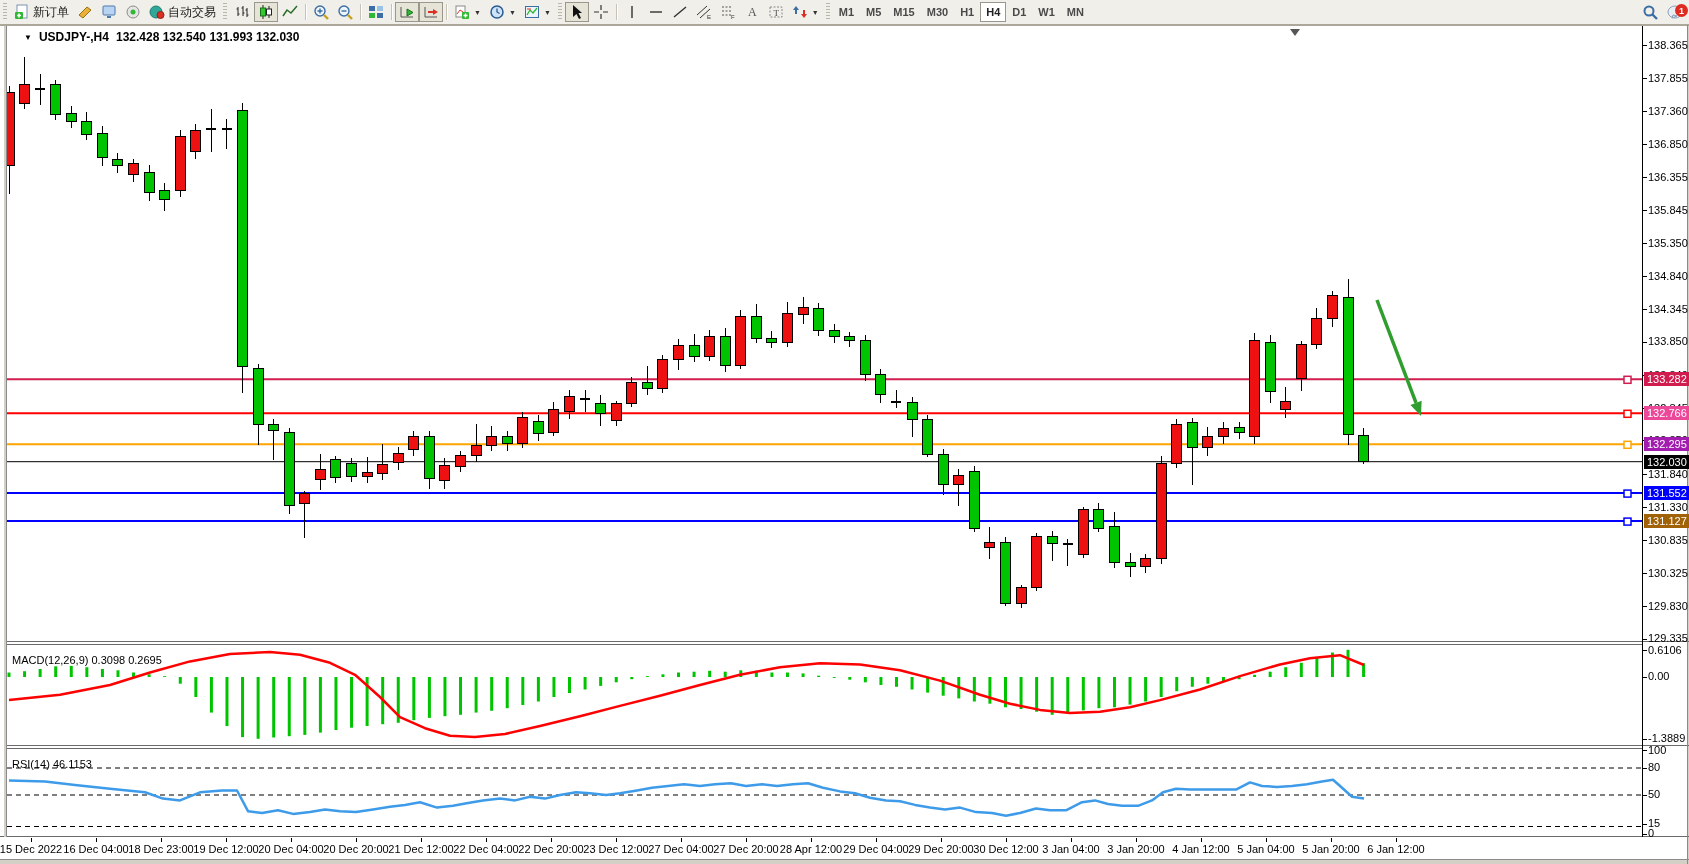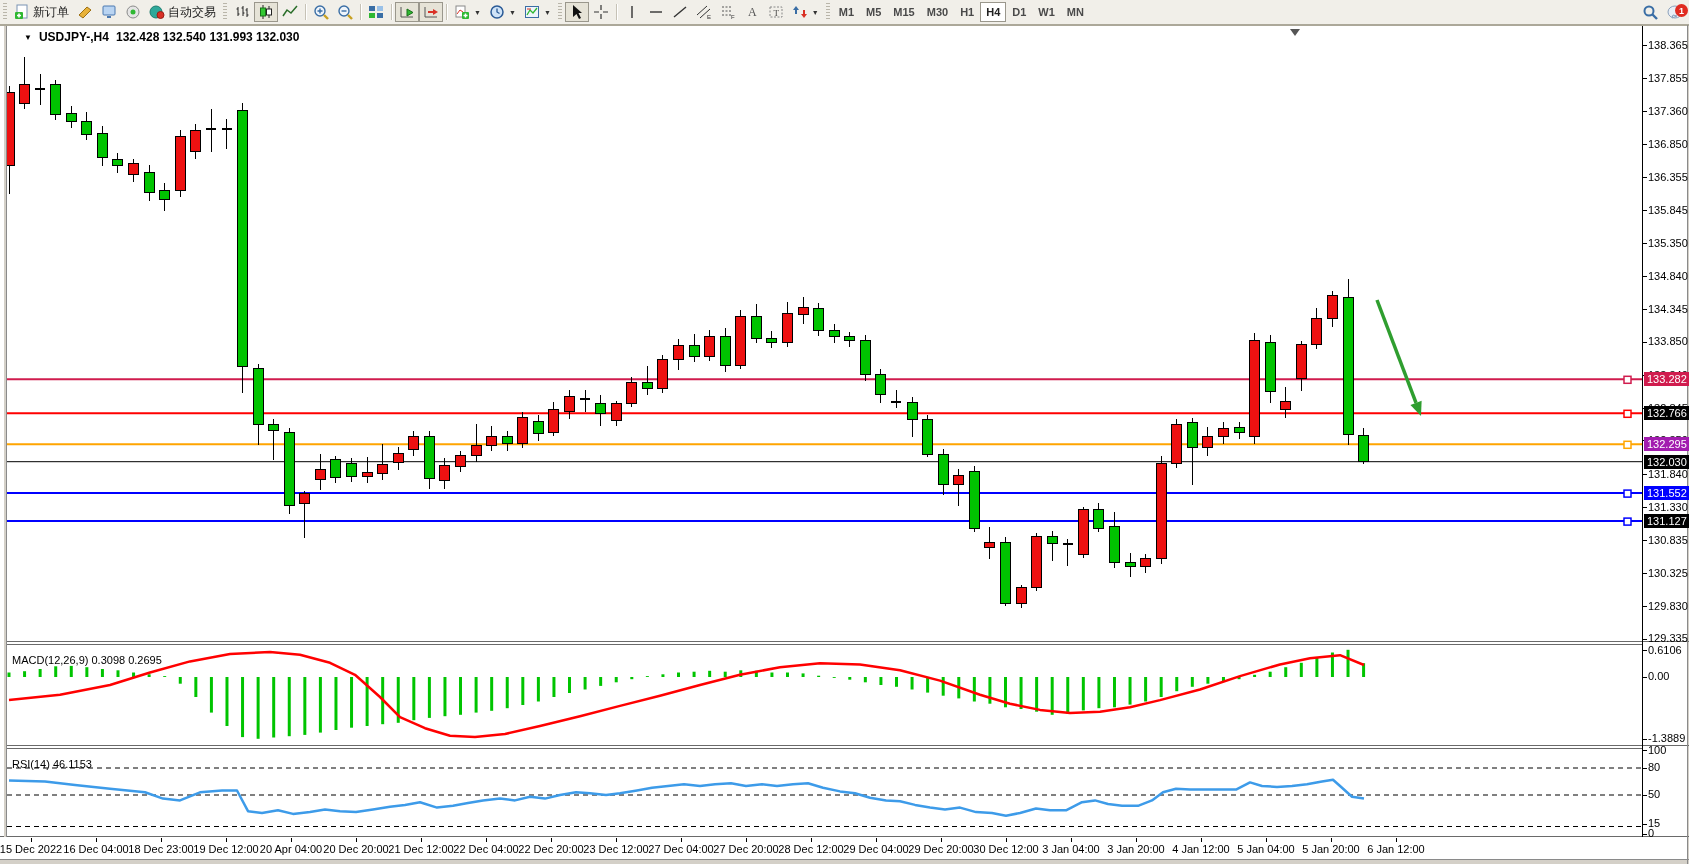--- a/index.html
+++ b/index.html
@@ -688,37 +688,37 @@
     <div class="lbl plabel" style="top:732px">-1.3889</div>
     <div class="lbl plabel" style="top:744px">100</div>
     <div class="lbl plabel" style="top:761px">80</div>
     <div class="lbl plabel" style="top:788px">50</div>
     <div class="lbl plabel" style="top:817px">15</div>
     <div class="lbl plabel" style="top:827px">0</div>
     <div class="lbl tlabel" style="left:31px">15 Dec 2022</div>
     <div class="lbl tlabel" style="left:96px">16 Dec 04:00</div>
     <div class="lbl tlabel" style="left:161px">18 Dec 23:00</div>
     <div class="lbl tlabel" style="left:226px">19 Dec 12:00</div>
-    <div class="lbl tlabel" style="left:291px">20 Apr 04:00</div>
+    <div class="lbl tlabel" style="left:291px">20 Dec 04:00</div>
     <div class="lbl tlabel" style="left:356px">20 Dec 20:00</div>
     <div class="lbl tlabel" style="left:421px">21 Dec 12:00</div>
     <div class="lbl tlabel" style="left:486px">22 Dec 04:00</div>
     <div class="lbl tlabel" style="left:551px">22 Dec 20:00</div>
     <div class="lbl tlabel" style="left:616px">23 Dec 12:00</div>
     <div class="lbl tlabel" style="left:681px">27 Dec 04:00</div>
     <div class="lbl tlabel" style="left:746px">27 Dec 20:00</div>
-    <div class="lbl tlabel" style="left:811px">28 Dec 12:00</div>
+    <div class="lbl tlabel" style="left:811px">28 Apr 12:00</div>
     <div class="lbl tlabel" style="left:876px">29 Dec 04:00</div>
     <div class="lbl tlabel" style="left:941px">29 Dec 20:00</div>
     <div class="lbl tlabel" style="left:1006px">30 Dec 12:00</div>
     <div class="lbl tlabel" style="left:1071px">3 Jan 04:00</div>
     <div class="lbl tlabel" style="left:1136px">3 Jan 20:00</div>
     <div class="lbl tlabel" style="left:1201px">4 Jan 12:00</div>
     <div class="lbl tlabel" style="left:1266px">5 Jan 04:00</div>
     <div class="lbl tlabel" style="left:1331px">5 Jan 20:00</div>
     <div class="lbl tlabel" style="left:1396px">6 Jan 12:00</div>
     <div class="pricebadge" style="top:372px;background:#d01c4e">133.282</div>
-    <div class="pricebadge" style="top:406px;background:#000000">132.766</div>
+    <div class="pricebadge" style="top:406px;background:#ec4899">132.766</div>
     <div class="pricebadge" style="top:437px;background:#a21caf">132.295</div>
     <div class="pricebadge" style="top:486px;background:#0000ff">131.552</div>
-    <div class="pricebadge" style="top:514px;background:#000000">131.127</div>
+    <div class="pricebadge" style="top:514px;background:#a16207">131.127</div>
     <div class="pricebadge" style="top:455px;background:#000000">132.030</div>
   </div>
 
 </body></html>

